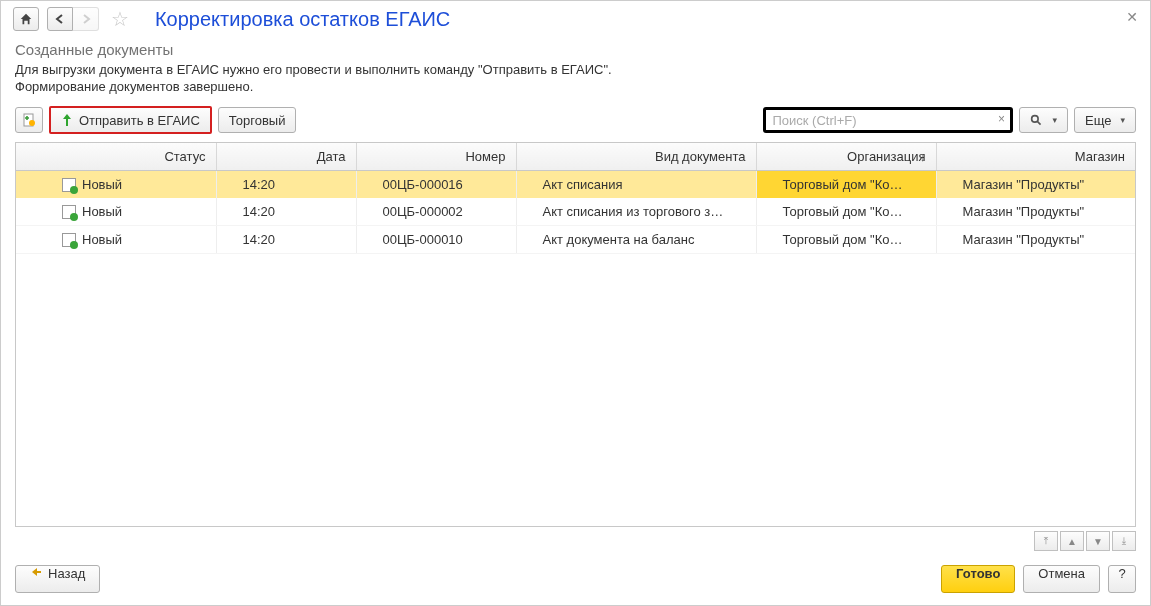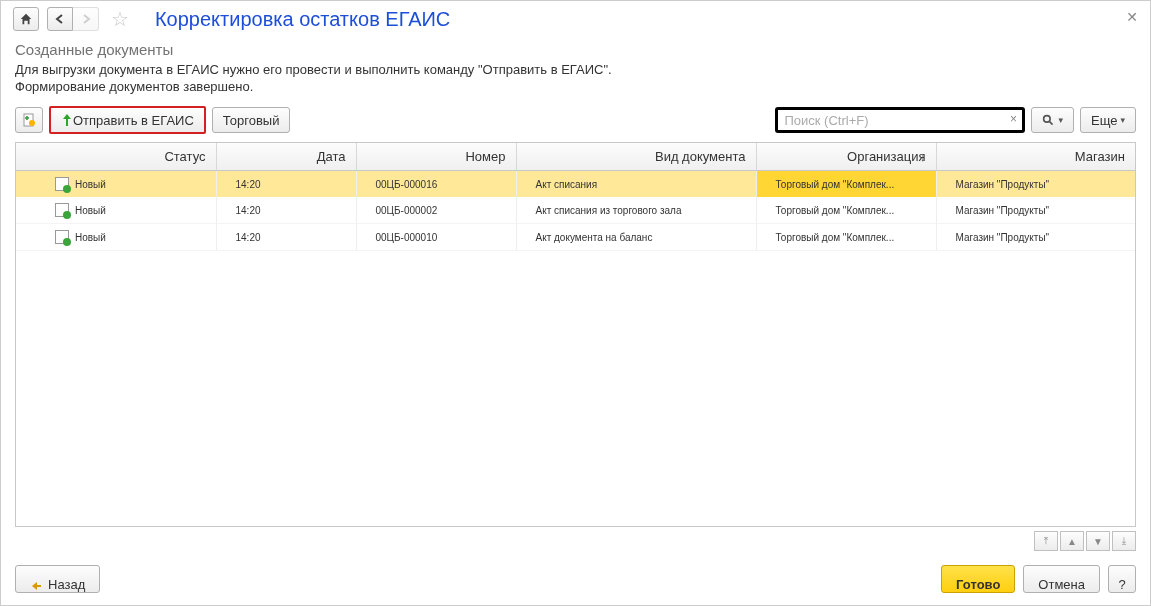--- a/index.html
+++ b/index.html
@@ -14,52 +14,52 @@
   .nav-group .nav-btn:last-child { border-top-left-radius: 0; border-bottom-left-radius: 0; border-left: none; }
   .star { color: #c8c8c8; font-size: 20px; cursor: pointer; margin-left: 4px; }
   .title { font-size: 20px; color: #1d4ed8; margin-left: 18px; }
   .close { position: absolute; right: 12px; top: 8px; color: #888; font-size: 14px; cursor: pointer; }
 
   .content { padding: 0 14px; flex: 0 0 auto; }
   .section-header { color: #737373; font-size: 15px; margin: 4px 0 4px 0; }
   .info-line { font-size: 13px; color: #333; margin: 2px 0; }
 
   .toolbar { display: flex; align-items: center; padding: 10px 14px 8px 14px; gap: 6px; }
-  .tb-btn { height: 26px; border: 1px solid #b0b0b0; border-radius: 3px; background: linear-gradient(#fdfdfd,#ececec); display: inline-flex; align-items: center; justify-content: center; padding: 0 10px; cursor: pointer; font-size: 13px; }
+  .tb-btn { height: 26px; border: 1px solid #b0b0b0; border-radius: 3px; background: linear-gradient(#fdfdfd,#ececec); display: inline-flex; align-items: center; justify-content: center; padding: 0 10px; cursor: pointer; font-size: 13px; gap: 6px; }
   .tb-btn.icon-only { width: 28px; padding: 0; }
   .tb-btn.highlight { border: 2px solid #d42020; border-radius: 2px; padding: 0 10px; height: 28px; }
   .spacer { flex: 1; }
   .search-wrap { position: relative; width: 250px; height: 26px; }
   .search-input { width: 100%; height: 100%; border: 3px solid #000000; border-radius: 3px; padding: 2px 22px 2px 6px; font-size: 13px; color: #555; }
   .search-input::placeholder { color: #aaa; }
   .search-clear { position: absolute; right: 4px; top: 4px; width: 16px; height: 16px; display: flex; align-items: center; justify-content: center; color: #888; font-size: 12px; cursor: pointer; }
   .dropdown-caret { margin-left: 3px; font-size: 9px; color: #555; }
 
   .table-wrap { margin: 0 14px; border: 1px solid #c8c8c8; flex: 1 1 auto; overflow: hidden; display: flex; flex-direction: column; }
   table { width: 100%; border-collapse: collapse; table-layout: fixed; }
   thead th { text-align: right; font-weight: normal; font-size: 13px; background: linear-gradient(#fcfcfc,#efefef); padding: 6px 10px; border-right: 1px solid #d8d8d8; border-bottom: 1px solid #c8c8c8; color: #333; position: relative; }
   thead th:last-child { border-right: none; }
   .sort-arrow { position: absolute; right: 10px; top: 50%; transform: translateY(-50%); font-size: 11px; color: #555; }
-  tbody td { padding: 6px 19px; border-right: 1px solid #eee; font-size: 10px; white-space: nowrap; overflow: hidden; text-overflow: ellipsis; }
+  tbody td { padding: 6px 26px; border-right: 1px solid #eee; font-size: 13px; white-space: nowrap; overflow: hidden; text-overflow: ellipsis; }
   tbody td:last-child { border-right: none; }
   tbody tr.selected td { background: #ffe999; }
   tbody tr.selected td.org-cell { background: #ffd633; }
   tbody tr:not(.selected) td { background: #fff; border-bottom: 1px solid #f4f4f4; }
   .status-cell { display: flex; align-items: center; gap: 6px; padding-left: 20px; }
   .doc-icon { width: 14px; height: 14px; display: inline-block; position: relative; }
   .doc-icon::before { content: ""; position: absolute; inset: 0; background: #fff; border: 1px solid #999; }
   .doc-icon::after { content: ""; position: absolute; right: -2px; bottom: -2px; width: 8px; height: 8px; background: #3aa53a; border-radius: 50%; }
   .table-body-filler { flex: 1; background: #fff; }
 
   .table-nav { display: flex; justify-content: flex-end; padding: 4px 14px; gap: 2px; }
   .table-nav .nav-mini { width: 24px; height: 20px; border: 1px solid #c0c0c0; background: linear-gradient(#fdfdfd,#ececec); display: inline-flex; align-items: center; justify-content: center; font-size: 10px; color: #888; cursor: pointer; }
 
   .footer { display: flex; align-items: center; padding: 10px 14px 12px 14px; gap: 8px; }
   .footer .spacer { flex: 1; }
-  .btn { height: 28px; border: 1px solid #b0b0b0; border-radius: 3px; background: linear-gradient(#fdfdfd,#ececec); display: inline-flex; align-items: flex-end; justify-content: center; padding: 0 14px; cursor: pointer; font-size: 13px; gap: 6px; }
+  .btn { height: 28px; border: 1px solid #b0b0b0; border-radius: 3px; background: linear-gradient(#fdfdfd,#ececec); display: inline-flex; align-items: flex-start; justify-content: center; padding: 0 14px; cursor: pointer; font-size: 13px; gap: 6px; }
   .btn.primary { background: linear-gradient(#ffe14a,#ffcf0f); border-color: #caa200; font-weight: bold; }
   .btn.help { width: 28px; padding: 0; }
   svg { display: block; }
 </style>
 </head>
 <body>
 
 <div class="window">
 
   <div class="titlebar">

